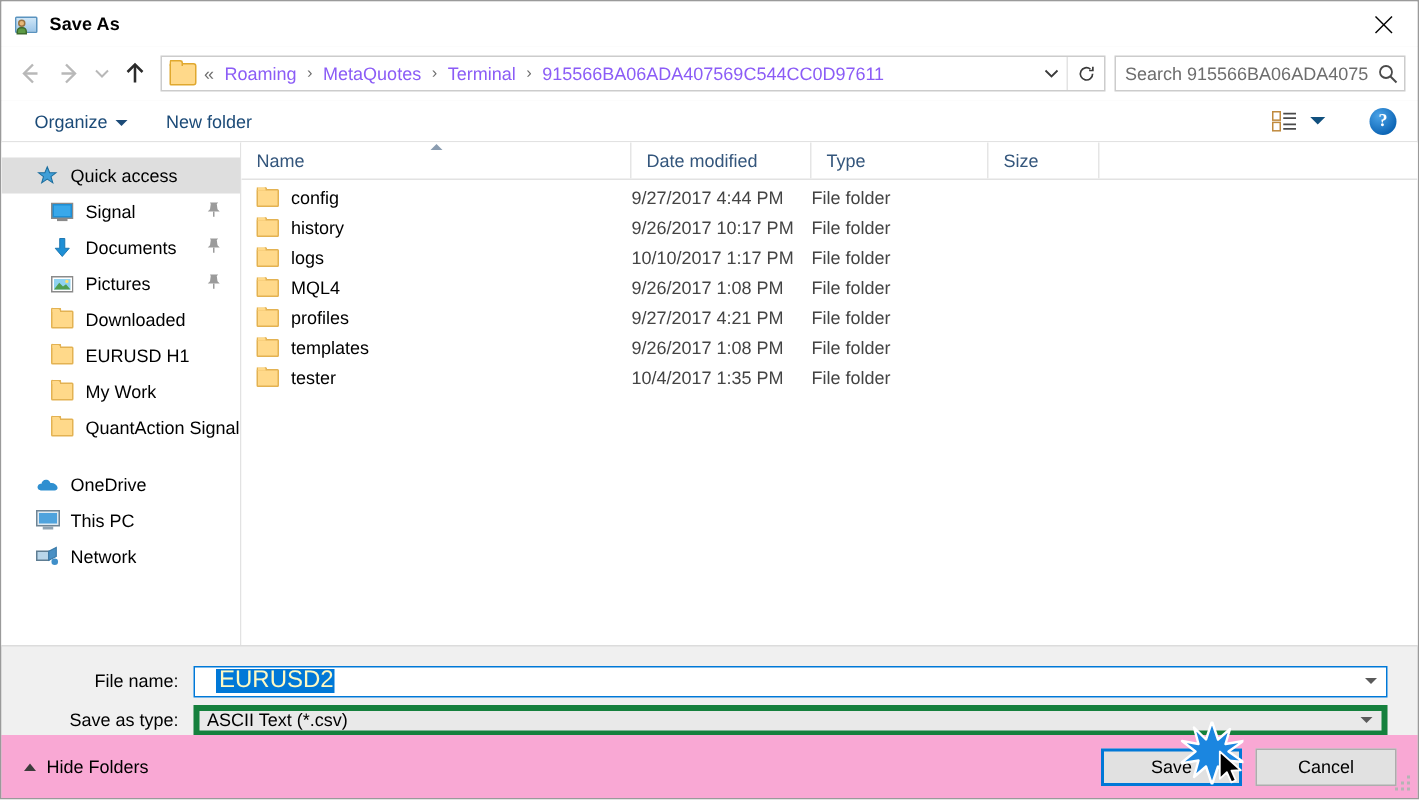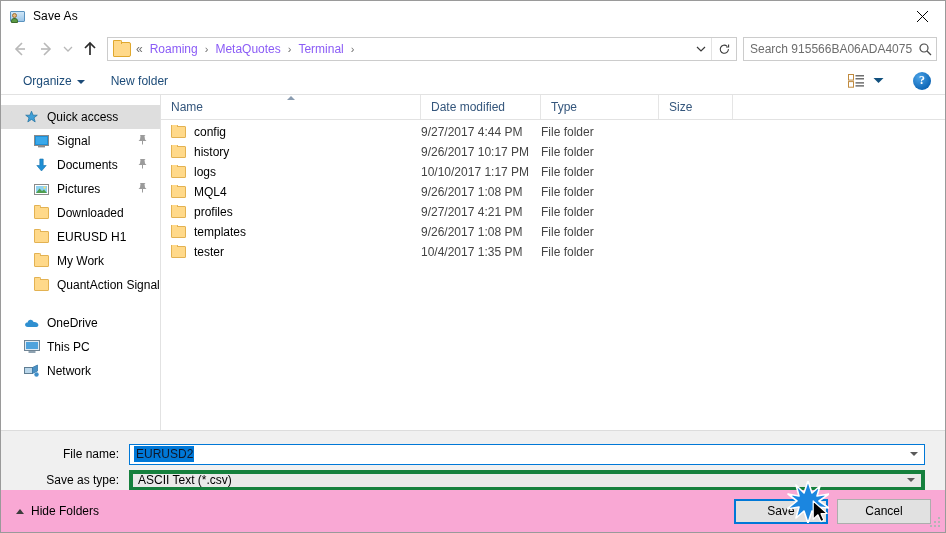--- a/index.html
+++ b/index.html
@@ -43,21 +43,21 @@
     position: absolute; left: 2px; top: 5px; width: 5px; height: 5px;
     border-radius: 50%; background: #e8b878; border: 1px solid #9a7240;
     box-sizing: border-box;
   }
   .title-icon .ti-body {
     position: absolute; left: 1px; top: 10px; width: 7px; height: 5px;
     border-radius: 3px 3px 0 0; background: #5c9a44; border: 1px solid #3d6b2c;
     box-sizing: border-box;
   }
   .title-text {
-    font-size: 12px; color: #000; letter-spacing: .1px;
+    font-size: 12px; color: #000; letter-spacing: .1px; font-weight: bold;
   }
   .close-btn {
     position: absolute; right: 0; top: 0; width: 46px; height: 30px;
     display: flex; align-items: center; justify-content: center;
     cursor: default;
   }
   .close-btn svg { display: block; }
 
   
   .addressrow {
@@ -257,22 +257,22 @@
     flex: 1 1 auto; height: 21px; box-sizing: border-box;
     display: flex; align-items: center; position: relative; min-width: 0;
   }
   .combo.filename {
     border: 1px solid #0078d7; background: #fff;
   }
   .combo.filetype {
     border: 4px solid #15803d; background: #e9e9e9;
   }
   .fname-text {
-    font-size: 12px; background: #0078d7; color: #0f172a;
-    padding: 1px 1px 1px 2px; margin-left: 4px; line-height: 14px;
+    font-size: 16px; background: #0078d7; color: #fef9c3;
+    padding: 1px 1px 1px 2px; margin-left: 14px; line-height: 14px;
   }
   .ftype-text { font-size: 12px; color: #000; padding-left: 5px; }
   .combo-arrow {
     position: absolute; right: 6px; top: 50%; margin-top: -2px;
     width: 0; height: 0; border-left: 4px solid transparent;
     border-right: 4px solid transparent; border-top: 4px solid #5a5a5a;
   }
 
   
   .bottombar {
@@ -365,20 +365,21 @@
     <div class="addressbar">
       <div class="addr-folder"></div>
       <div class="crumbs">
         <span class="crumb-sep first">«</span>
         <span class="crumb">Roaming</span>
         <span class="crumb-sep">›</span>
         <span class="crumb">MetaQuotes</span>
         <span class="crumb-sep">›</span>
         <span class="crumb">Terminal</span>
         <span class="crumb-sep">›</span>
+        <span class="crumb">915566BA06ADA407569C544CC0D97611</span>
       </div>
       <div class="addr-caret">
         <svg width="12" height="12" viewBox="0 0 12 12">
           <path d="M2 4 L6 8 L10 4" fill="none" stroke="#3a3a3a" stroke-width="1.2"></path>
         </svg>
       </div>
       <div class="refresh-btn">
         <svg width="13" height="13" viewBox="0 0 14 14">
           <path d="M11.2 6.6 A4.4 4.4 0 1 1 9.6 3.3" fill="none" stroke="#3a3a3a" stroke-width="1.2"></path>
           <path d="M11.4 1.6 L11.4 4.3 L8.7 4.3" fill="none" stroke="#3a3a3a" stroke-width="1.2"></path>

